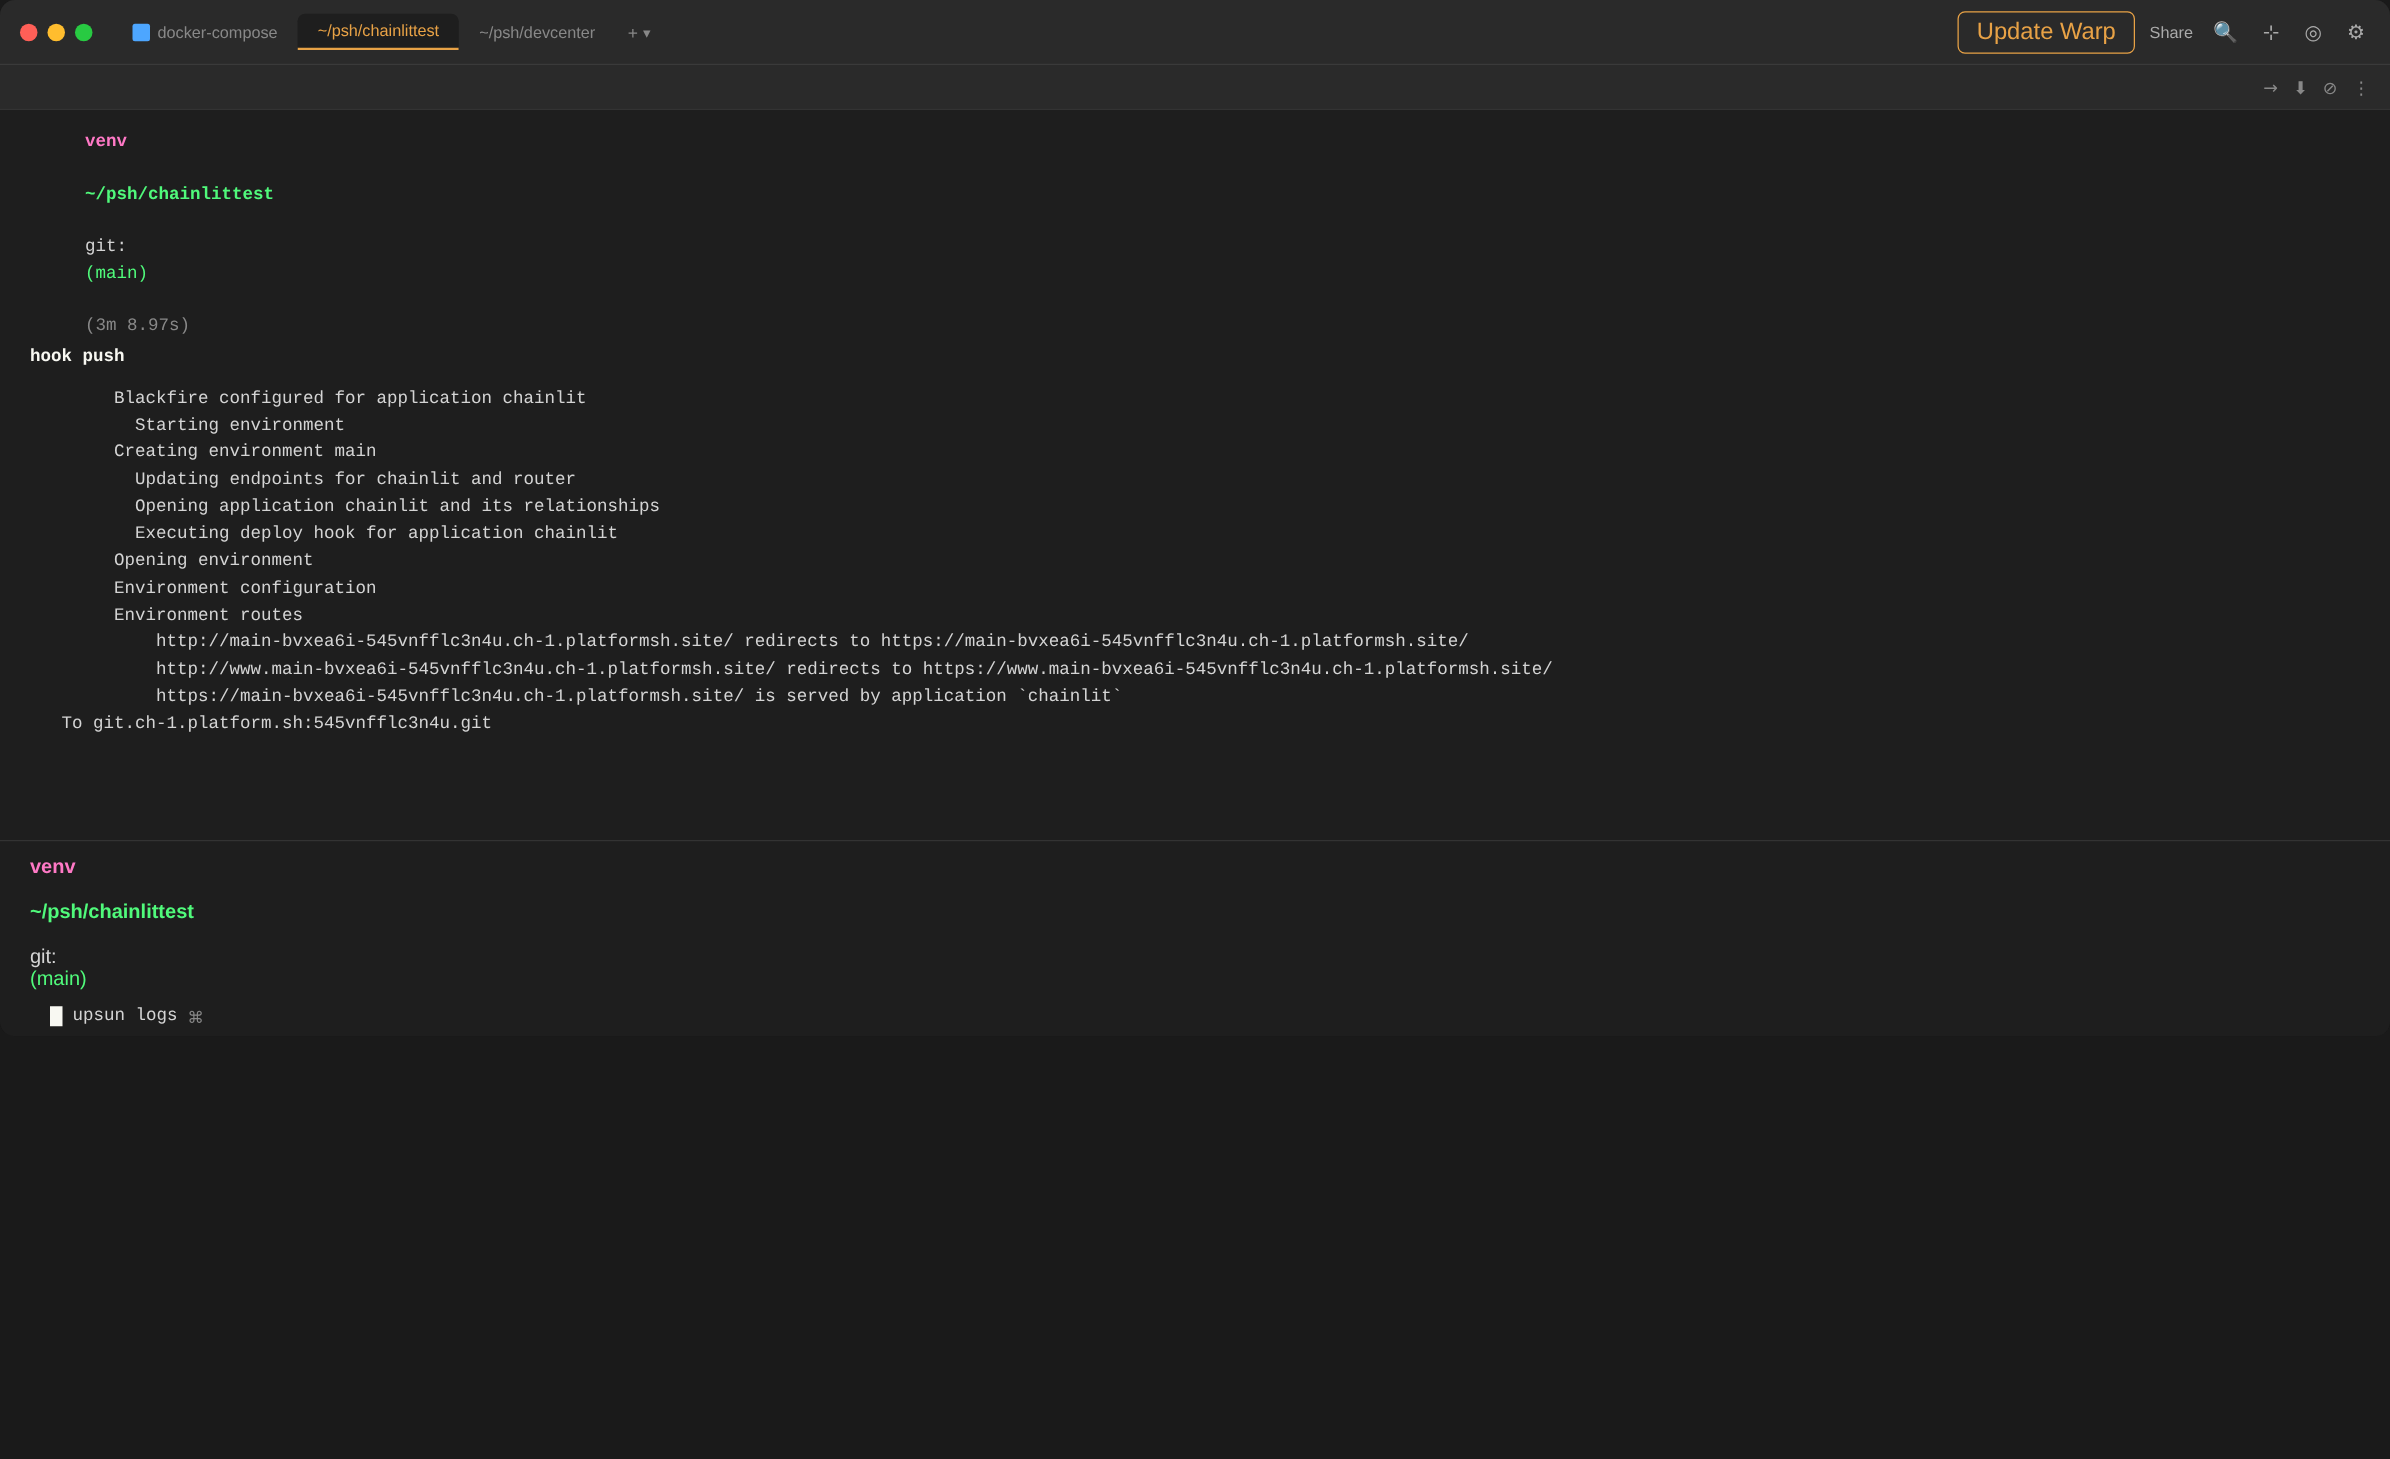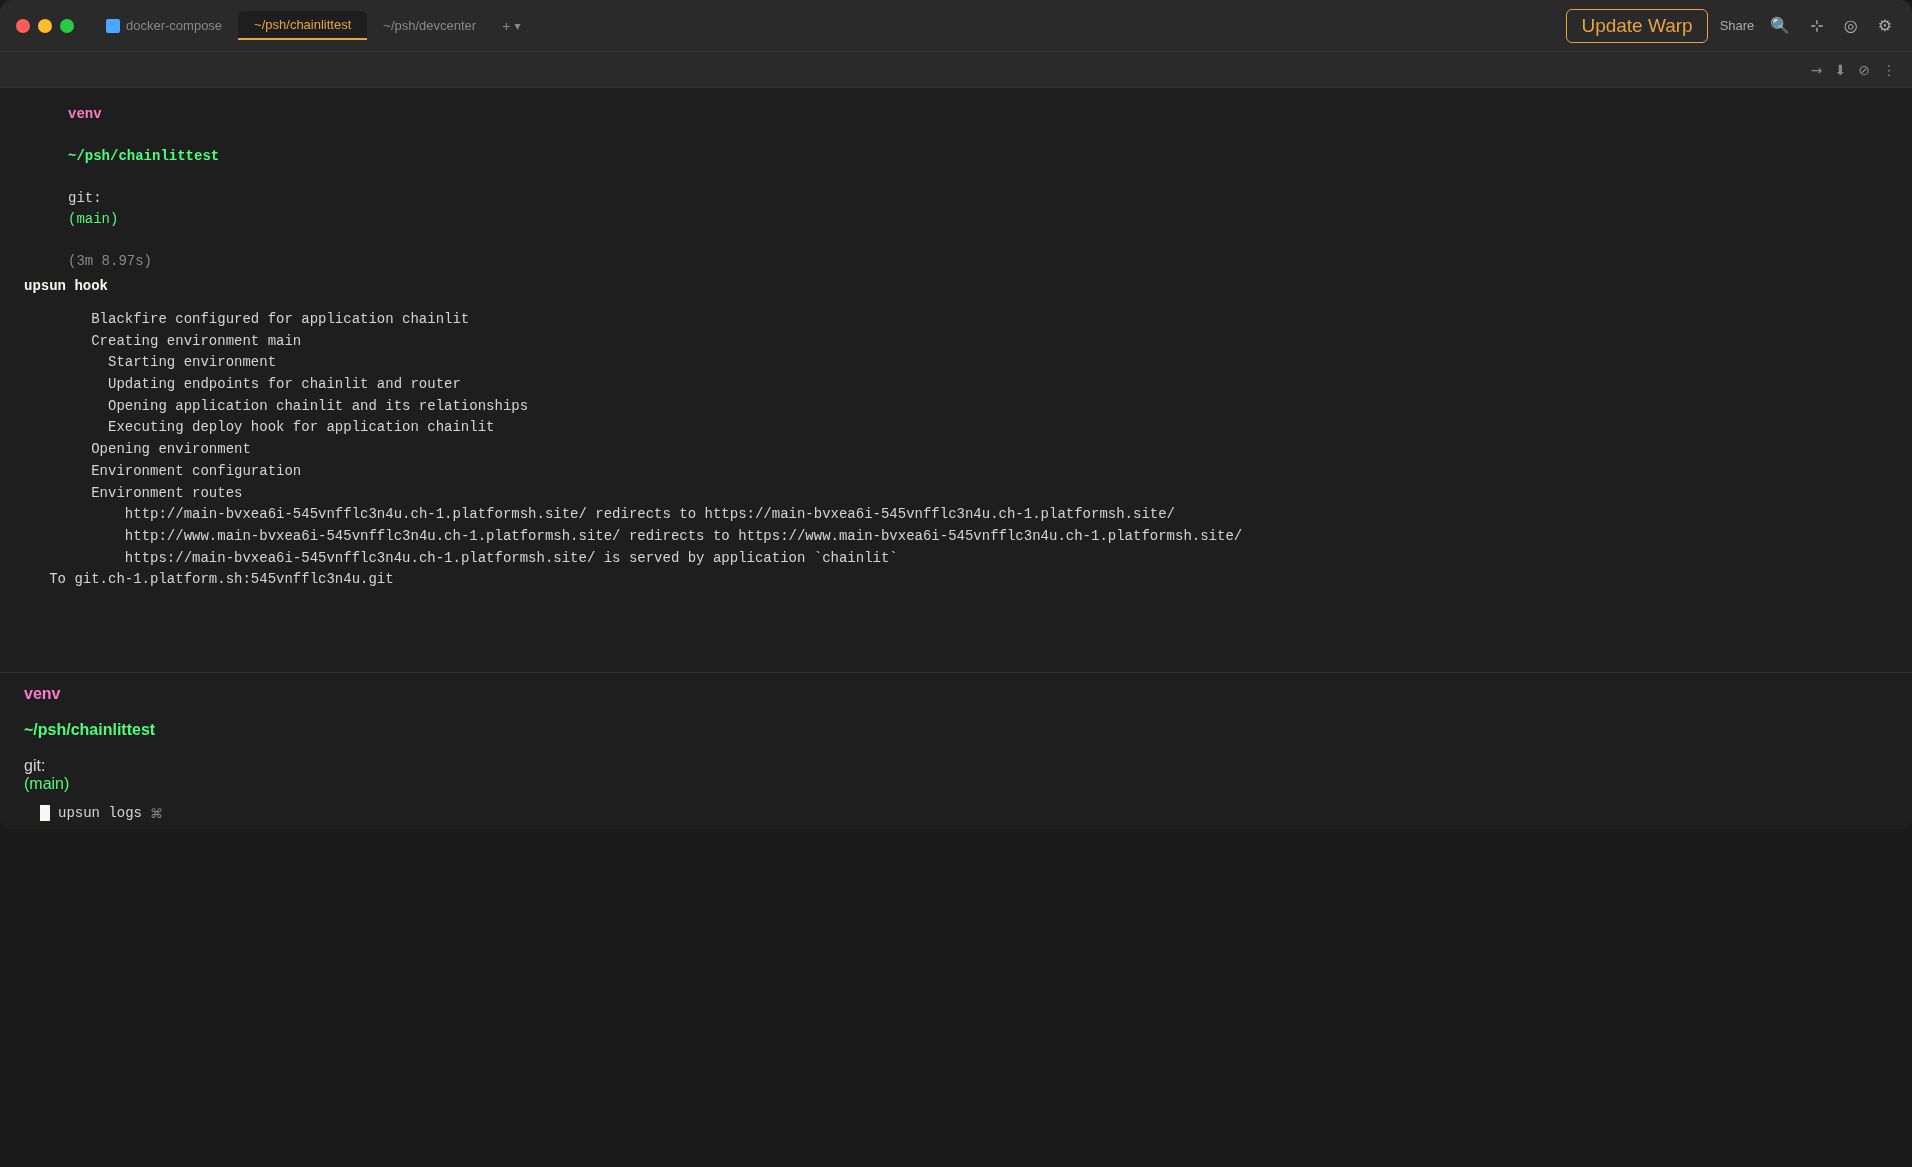--- a/index.html
+++ b/index.html
@@ -288,28 +288,28 @@
         <span class="prompt-venv">venv</span>
         <span style="color:#d4d4d4;">&nbsp;</span>
         <span class="prompt-path">~/psh/chainlittest</span>
         <span style="color:#d4d4d4;">&nbsp;</span>
         <span class="prompt-git">git:</span>
         <span class="prompt-git-branch">(main)</span>
         <span style="color:#d4d4d4;">&nbsp;</span>
         <span class="prompt-time">(3m 8.97s)</span>
       </div>
 
-      <div class="command-text">upsun hook</div>
+      <div class="command-text">hook push</div>
 
       <div class="output-block">
         <div class="output-line"></div>
         <div class="output-line">        Blackfire configured for application chainlit</div>
         <div class="output-line"></div>
+        <div class="output-line">          Starting environment</div>
         <div class="output-line">        Creating environment main</div>
-        <div class="output-line">          Starting environment</div>
         <div class="output-line">          Updating endpoints for chainlit and router</div>
         <div class="output-line">          Opening application chainlit and its relationships</div>
         <div class="output-line">          Executing deploy hook for application chainlit</div>
         <div class="output-line"></div>
         <div class="output-line">        Opening environment</div>
         <div class="output-line">        Environment configuration</div>
         <div class="output-line"></div>
         <div class="output-line">        Environment routes</div>
         <div class="output-line" style="white-space:pre-wrap;word-break:break-all;">            http://main-bvxea6i-545vnfflc3n4u.ch-1.platformsh.site/ redirects to https://main-bvxea6i-545vnfflc3n4u.ch-1.platformsh.site/</div>
         <div class="output-line" style="white-space:pre-wrap;word-break:break-all;">            http://www.main-bvxea6i-545vnfflc3n4u.ch-1.platformsh.site/ redirects to https://www.main-bvxea6i-545vnfflc3n4u.ch-1.platformsh.site/</div>

